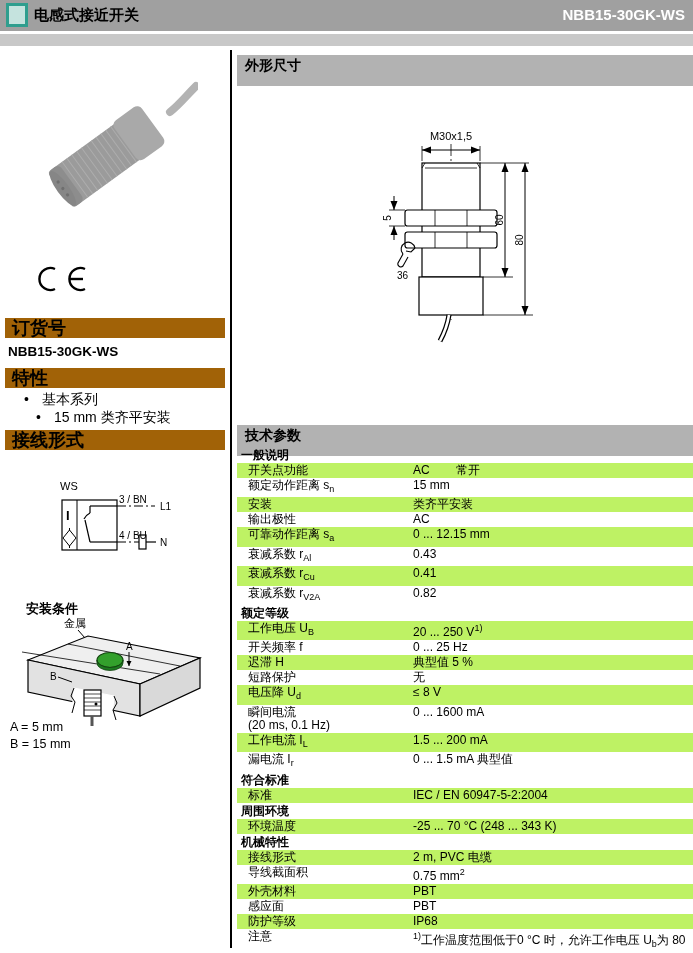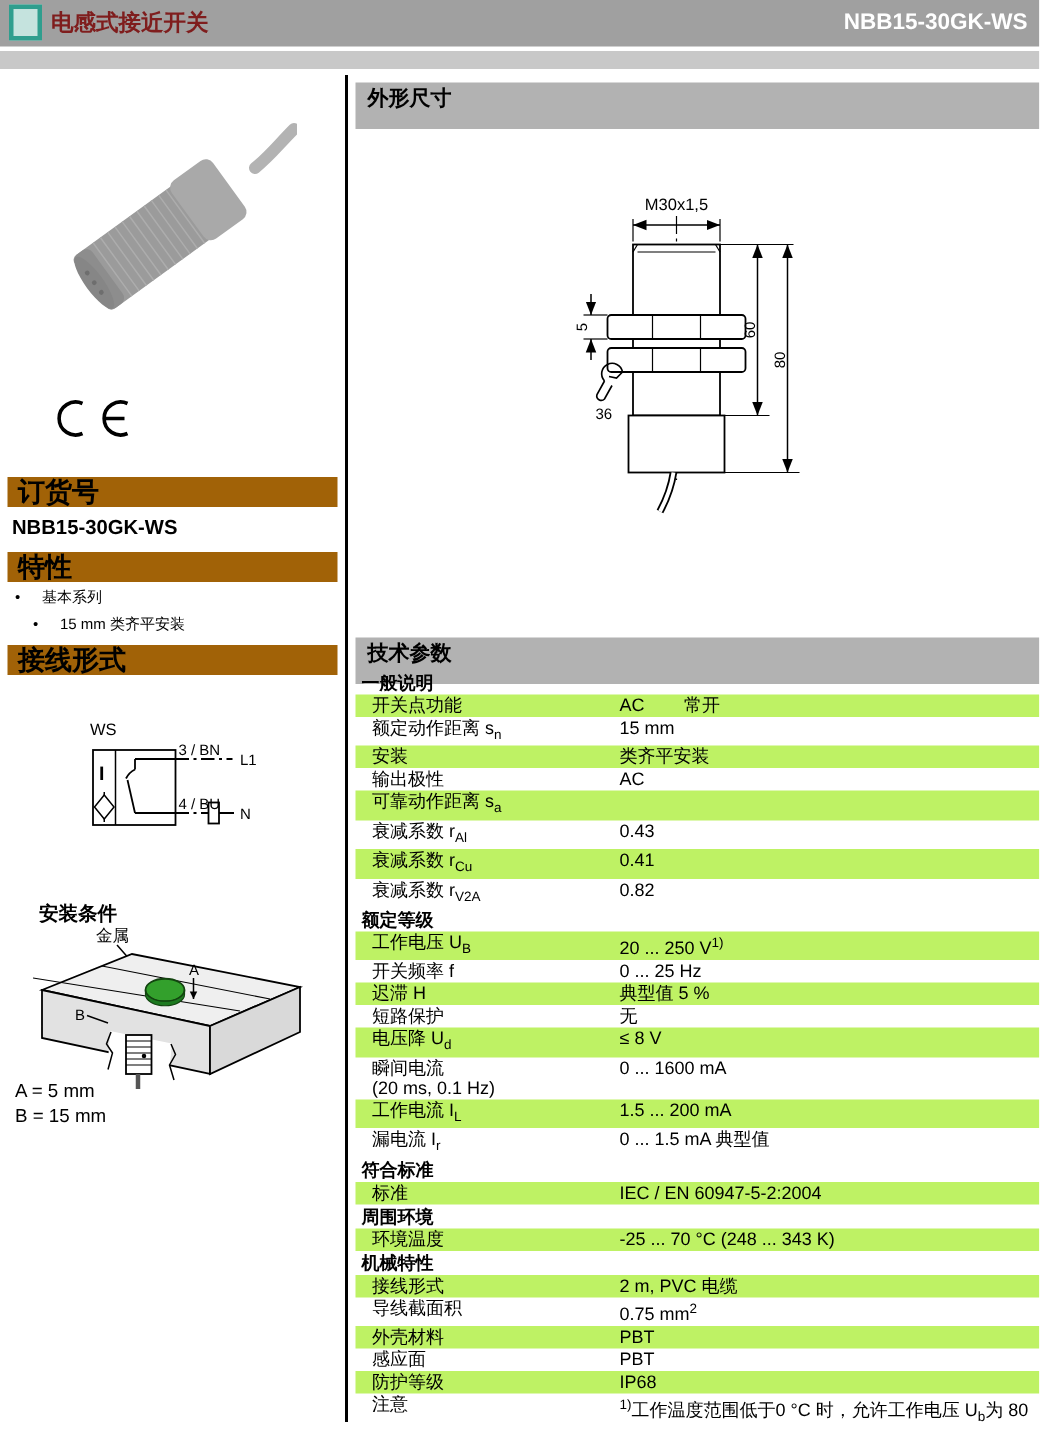--- a/index.html
+++ b/index.html
@@ -2,31 +2,31 @@
 <html><head>
 <meta charset="utf-8">
 <style>
   html,body{margin:0;padding:0;background:#fff;}
   body{font-family:"Liberation Sans","DejaVu Sans",sans-serif;color:#000;}
   .page{position:relative;width:693px;height:953px;background:#fff;overflow:hidden;}
 
   
   .topbar{position:absolute;left:0;top:0;width:693px;height:31px;background:#a0a0a0;}
   .brandbox{position:absolute;left:6px;top:3px;width:22px;height:24px;background:#c5e3de;border:3px solid #2f9e8e;box-sizing:border-box;}
-  .topbar-title{position:absolute;left:34px;top:6px;font-size:15px;font-weight:bold;color:#7f1d1d;}
+  .topbar-title{position:absolute;left:34px;top:6px;font-size:15px;font-weight:bold;color:#000000;}
   .topbar-product{position:absolute;right:8px;top:6px;font-size:15px;font-weight:bold;color:#fff;}
   .substrip{position:absolute;left:0;top:34px;width:693px;height:12px;background:#c8c8c8;}
 
   
   .divider{position:absolute;left:230px;top:50px;width:2px;height:898px;background:#000;}
 
   
   .bar{position:absolute;left:5px;width:220px;height:20px;background:#a16207;font-size:18px;font-weight:bold;line-height:20px;padding-left:7px;box-sizing:border-box;}
   .order-value{position:absolute;left:8px;top:344px;font-size:13.5px;font-weight:bold;}
-  .feat-item{position:absolute;left:10px;font-size:10px;}
+  .feat-item{position:absolute;left:24px;font-size:14px;}
   .feat-item .blt{display:inline-block;width:18px;}
   .mount-title{position:absolute;left:10px;top:600px;font-size:13px;font-weight:bold;margin-left:16px;}
   .mount-dim{position:absolute;left:10px;font-size:12.5px;}
   svg text{font-family:"Liberation Sans","DejaVu Sans",sans-serif;}
 
   
   .rbar{position:absolute;left:237px;width:456px;height:31px;background:#b2b2b2;font-size:14px;font-weight:bold;line-height:21px;padding-left:8px;box-sizing:border-box;}
 
   
   #tech-table{position:absolute;left:237px;top:447px;width:456px;font-size:12px;}
@@ -220,20 +220,21 @@
       <div class="t-row shaded">
         <div class="t-labelwrap"><span>安装</span></div>
         <div class="t-value"><span>类齐平安装</span></div>
       </div>
       <div class="t-row">
         <div class="t-labelwrap"><span>输出极性</span></div>
         <div class="t-value"><span>AC</span></div>
       </div>
       <div class="t-row shaded">
         <div class="t-labelwrap"><span>可靠动作距离 s</span><sub>a</sub></div>
+        <div class="t-value"><span>0 ... 12.15 mm</span></div>
       </div>
       <div class="t-row">
         <div class="t-labelwrap"><span>衰减系数 r</span><sub>Al</sub></div>
         <div class="t-value"><span>0.43</span></div>
       </div>
       <div class="t-row shaded">
         <div class="t-labelwrap"><span>衰减系数 r</span><sub>Cu</sub></div>
         <div class="t-value"><span>0.41</span></div>
       </div>
       <div class="t-row">

